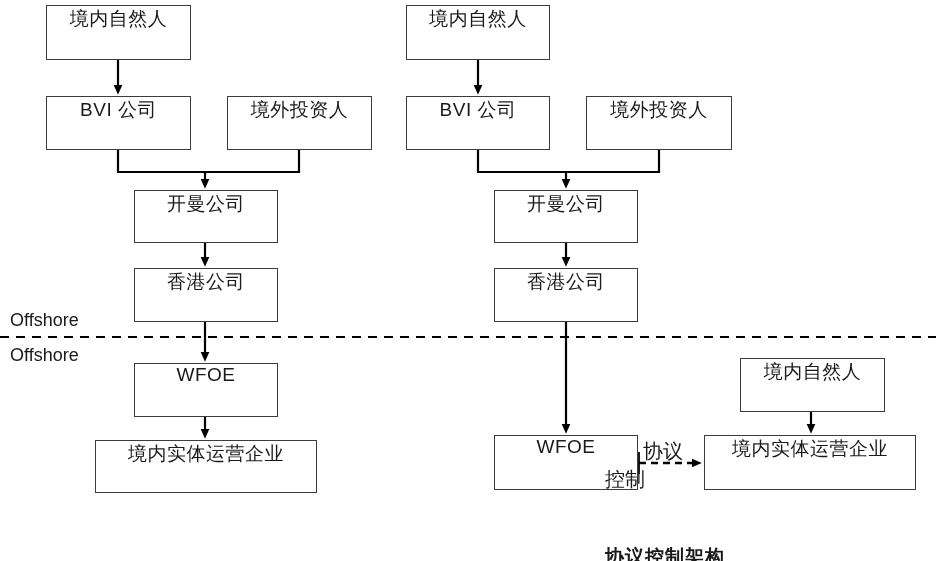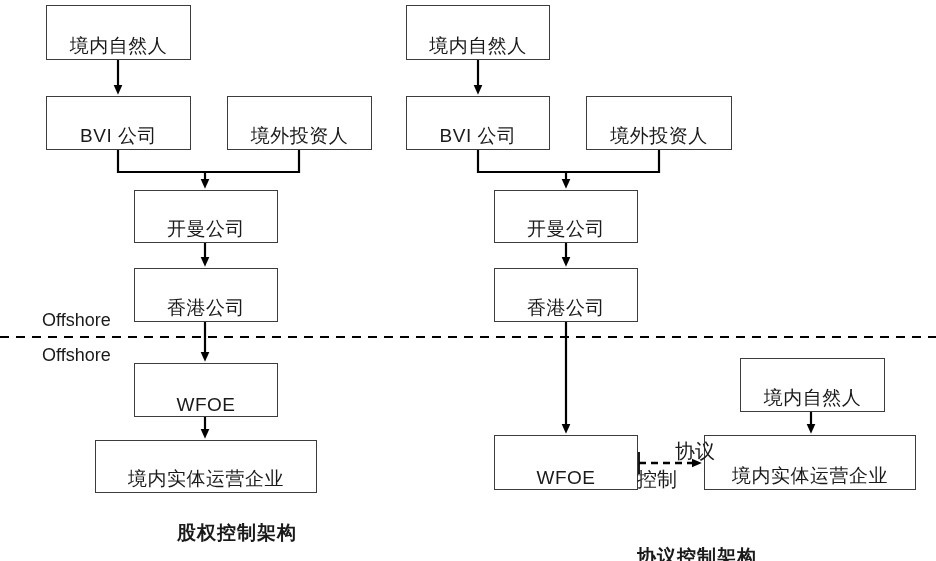--- a/index.html
+++ b/index.html
@@ -8,31 +8,30 @@
     width:936px;height:561px;
     background:#ffffff;
     font-family:"Liberation Sans","DejaVu Sans",sans-serif;
     overflow:hidden;
   }
   .box{
     position:absolute;
     box-sizing:border-box;
     border:1px solid #3c3c3c;
     background:#ffffff;
-    display:flex;align-items:flex-end;justify-content:center;
+    display:flex;align-items:flex-start;justify-content:center;
     color:#1a1a1a;
     font-size:19px;
     letter-spacing:0.5px;
     white-space:nowrap;
   }
   .lbl{
     position:absolute;
     color:#1a1a1a;
     white-space:nowrap;
-    margin-left:32px;
   }
   .side-label{font-size:18px;}
   .caption{font-size:19px;font-weight:bold;letter-spacing:1px;}
   .rel-label{font-size:20px;}
   svg.wires{position:absolute;left:0;top:0;width:936px;height:561px;pointer-events:none;}
   .ln{stroke:#000;stroke-width:2.2;fill:none;}
   .ln-thin{stroke:#000;stroke-width:1.8;fill:none;}
   .dashln{stroke:#000;stroke-width:2;fill:none;stroke-dasharray:9 7;}
   .dashrel{stroke:#000;stroke-width:2.4;fill:none;stroke-dasharray:7 5;}
 </style>
@@ -141,16 +140,15 @@
   <div class="box" style="left:704px;top:435px;width:212px;height:55px;">
     <span>境内实体运营企业</span>
   </div>
 
   <div class="lbl side-label" style="left:10px;top:310px;">Offshore</div>
   <div class="lbl side-label" style="left:10px;top:345px;">Offshore</div>
 
   <div class="lbl rel-label" style="left:643px;top:438px;">协议</div>
   <div class="lbl rel-label" style="left:605px;top:466px;">控制</div>
 
-  <div class="lbl caption" style="left:0px;top:520px;width:410px;text-align:center;">股权控制架构</div>
   <div class="lbl caption" style="left:460px;top:544px;width:410px;text-align:center;">协议控制架构</div>
 
 </div>
 
 </body></html>

